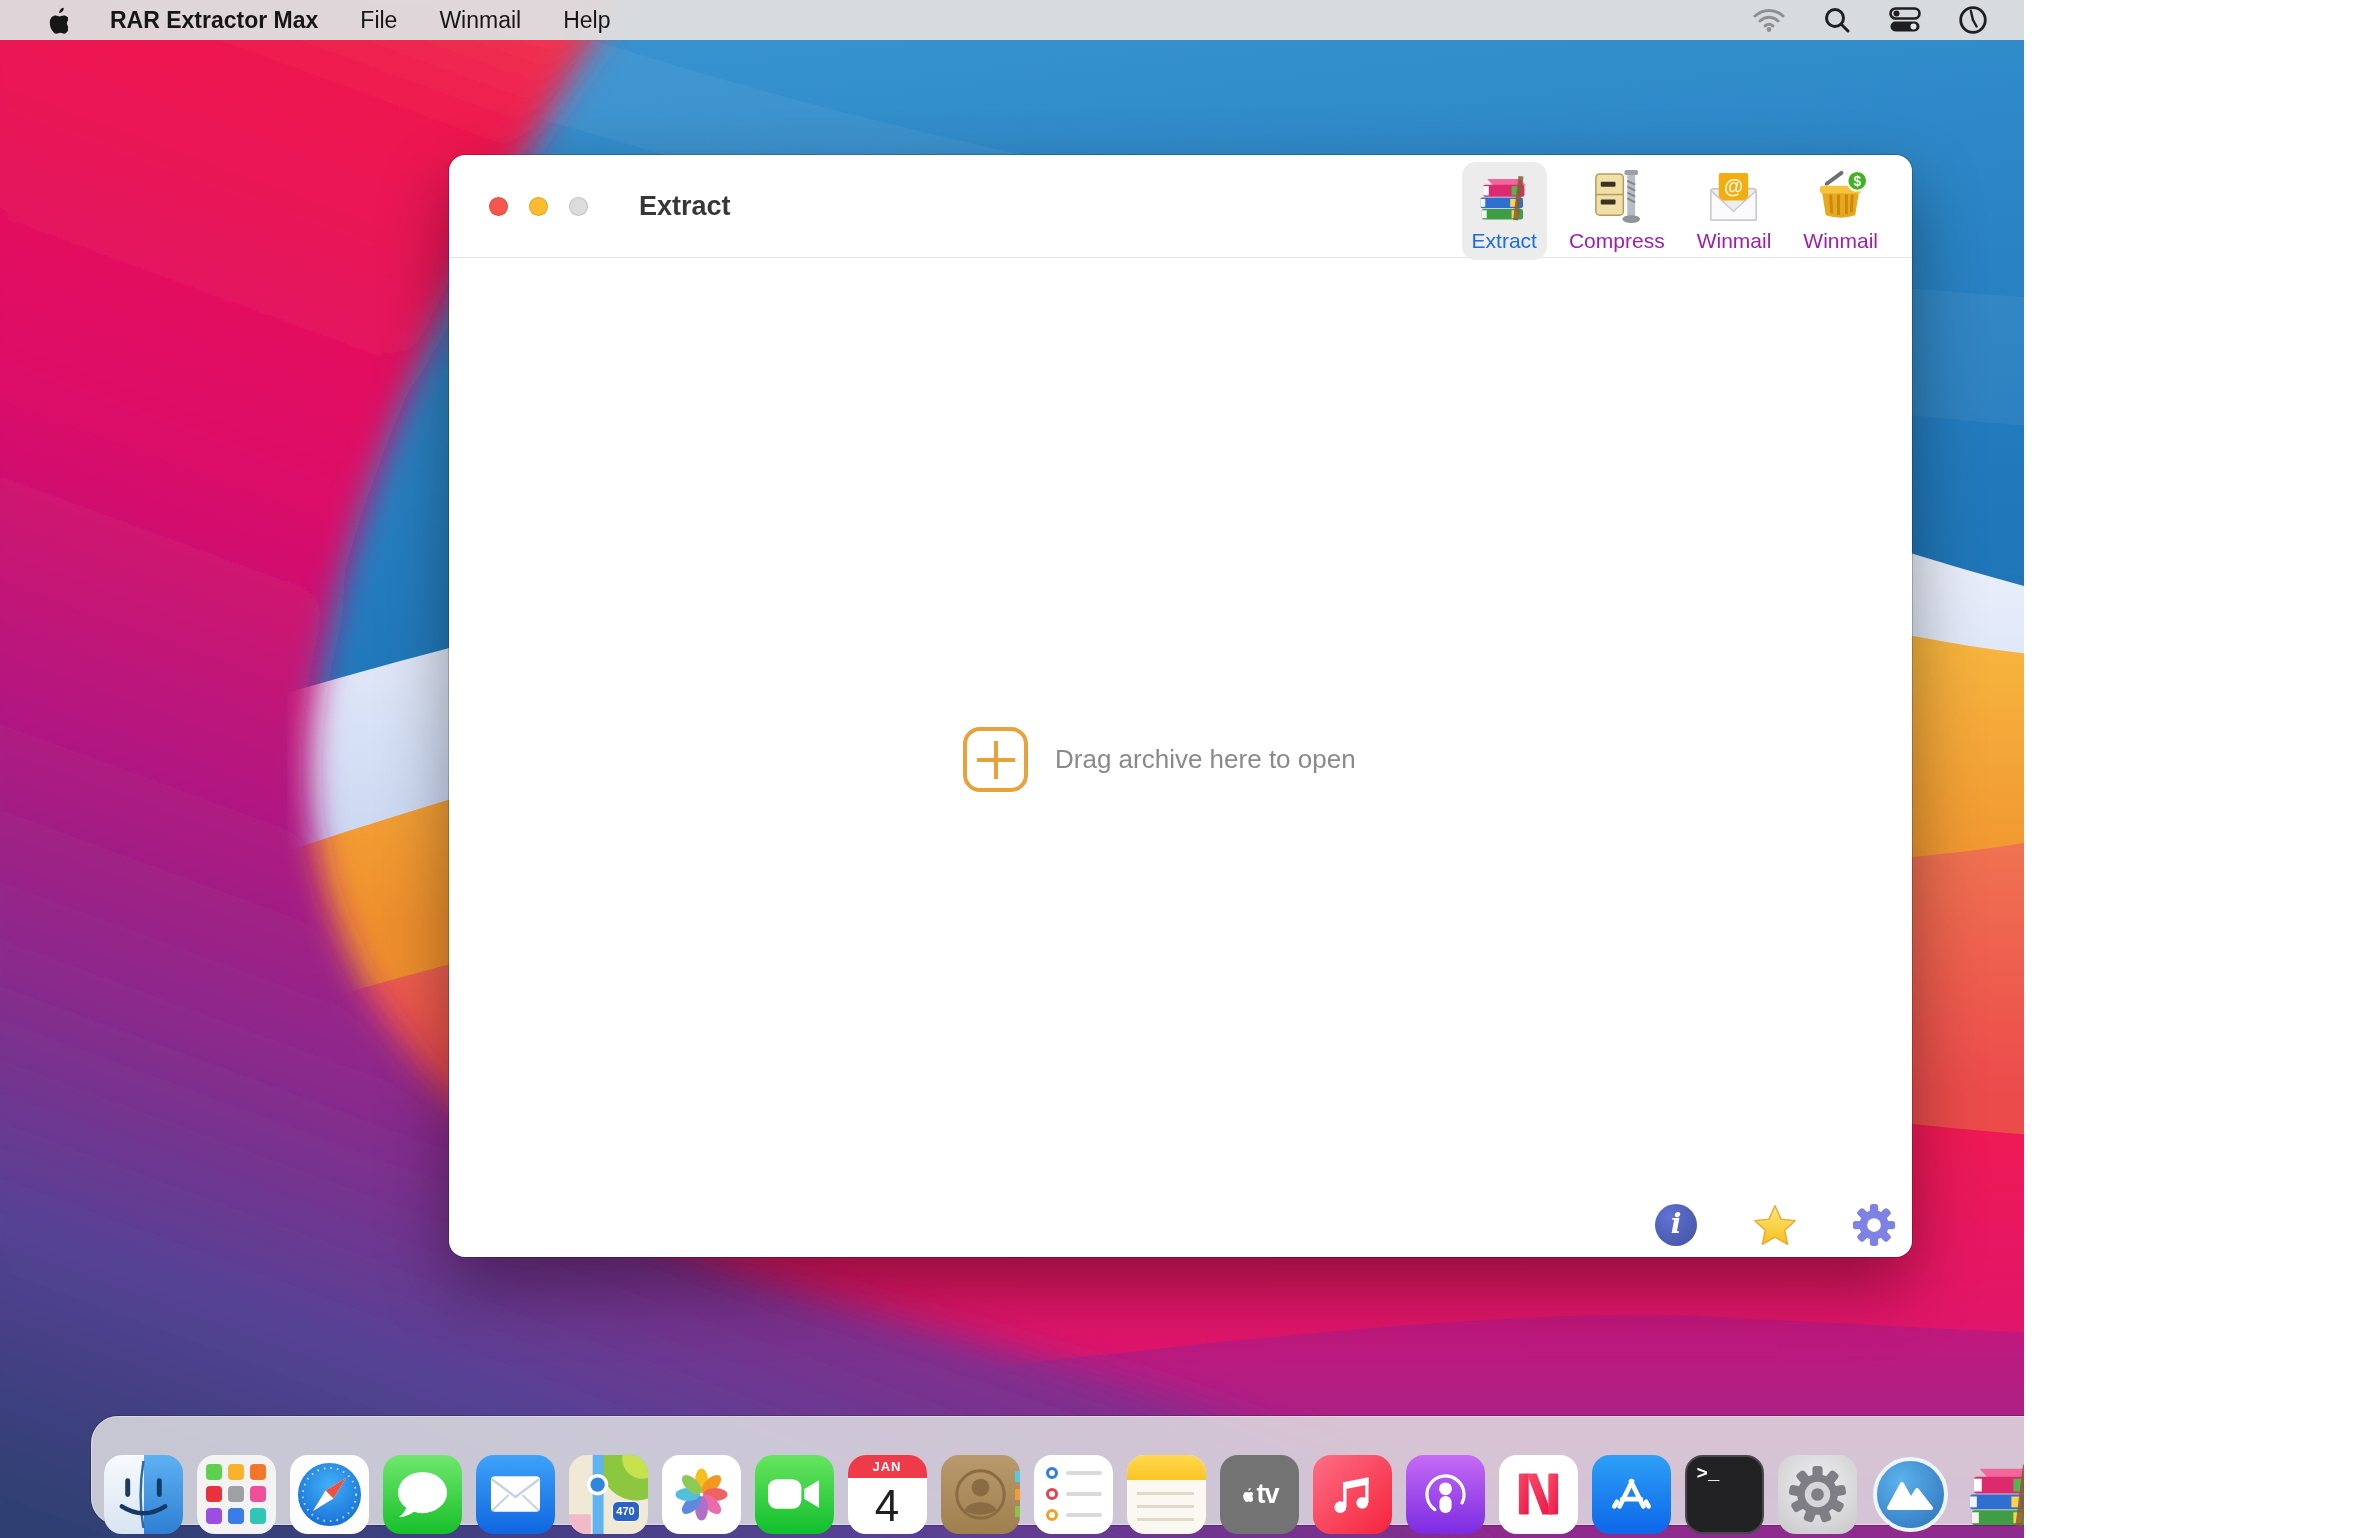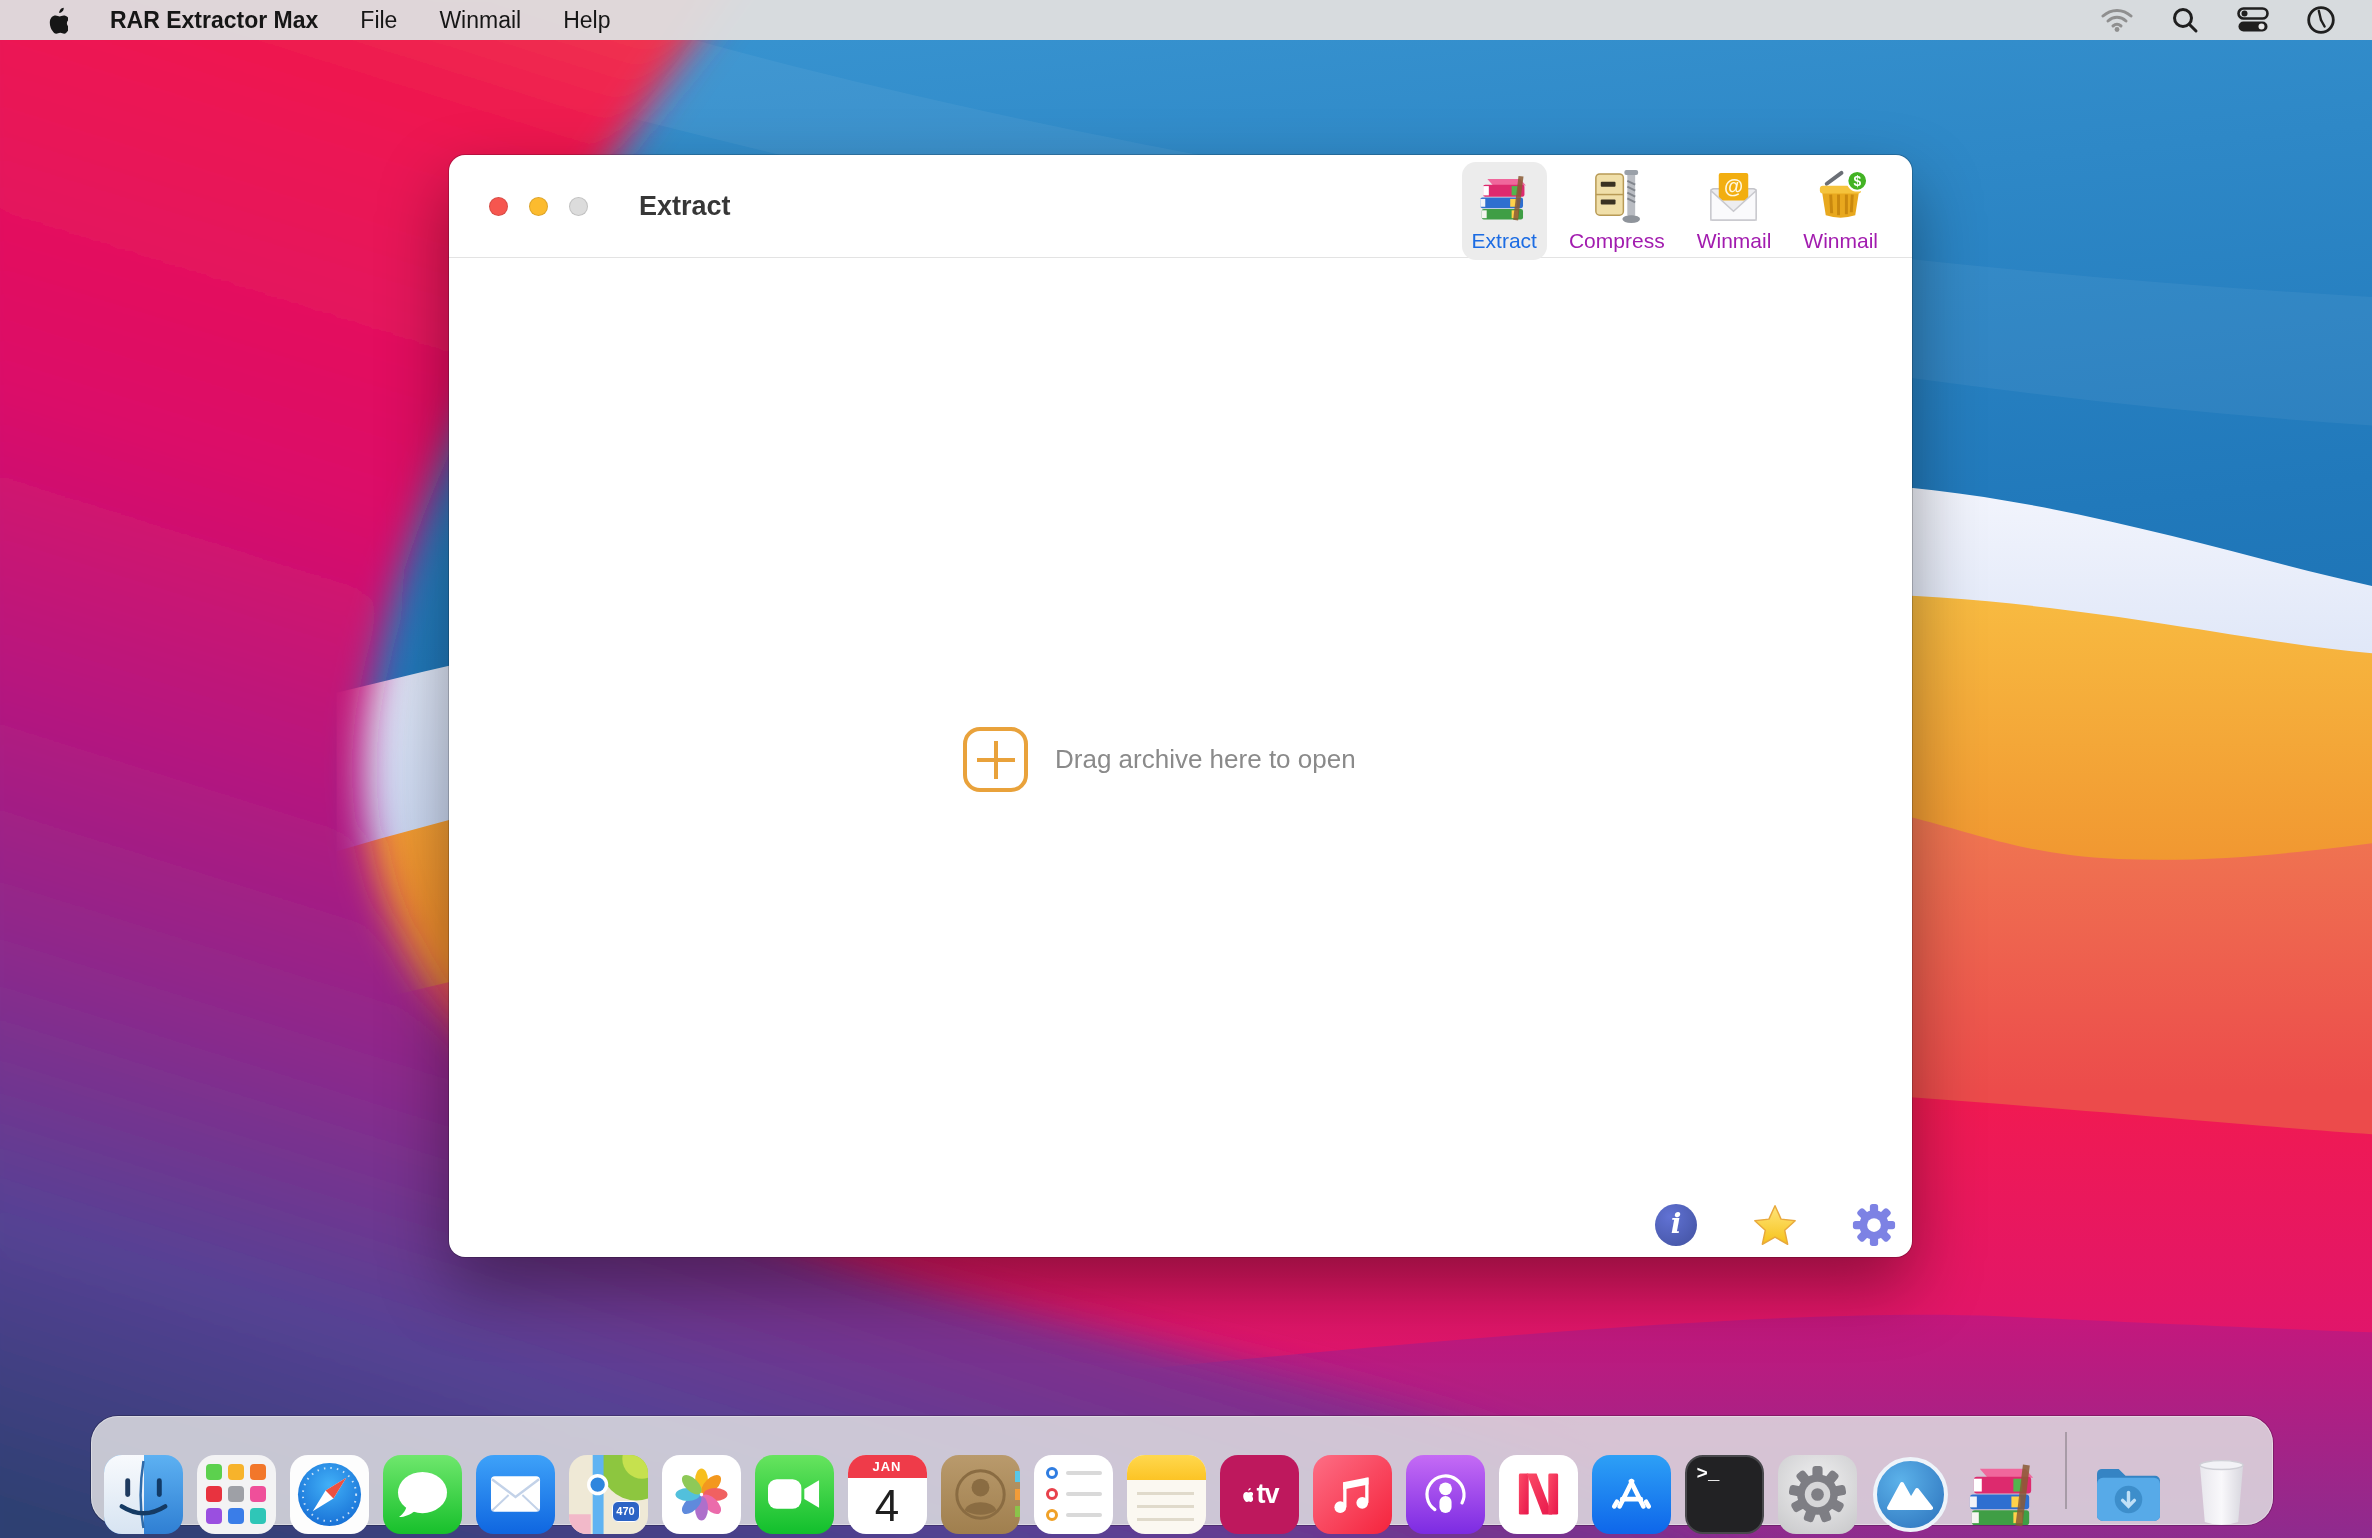--- a/index.html
+++ b/index.html
@@ -1,18 +1,18 @@
 <!DOCTYPE html>
 <html><head>
 <meta charset="utf-8">
 <style>
   * { margin:0; padding:0; box-sizing:border-box; }
   html,body { width:2372px; height:1538px; }
   body { font-family:"Liberation Sans", sans-serif; overflow:hidden; }
-  .screen { position:relative; width:2372px; height:1538px; overflow:hidden; background:#1c6fb2; }
+  .screen { position:relative; width:2024px; height:1538px; overflow:hidden; background:#1c6fb2; }
   .wallpaper { position:absolute; inset:0; width:100%; height:100%; }
 
   
   .menubar { position:absolute; top:0; left:0; right:0; height:40px;
     background:rgba(222,222,223,0.96); display:flex; align-items:center;
     font-size:23px; color:#161616; z-index:50; }
   .mb-left { display:flex; align-items:center; gap:42px; padding-left:42px; }
   .mb-apple { display:flex; align-items:center; }
   .mb-app { font-weight:bold; }
   .mb-menu { font-weight:normal; }
@@ -93,21 +93,21 @@
   .contacts-bg { background:linear-gradient(180deg,#b99a6c,#a07f4e); }
   .ctab { position:absolute; right:0; width:5px; height:11px; }
   .rem-bg { background:#fff; display:flex; flex-direction:column; justify-content:center; gap:9px; padding-left:12px; }
   .rem-row { display:flex; align-items:center; gap:8px; }
   .rem-dot { width:12px; height:12px; border-radius:50%; border:3px solid; }
   .rem-line { width:36px; height:4px; border-radius:2px; background:#d9d9d9; }
   .notes-bg { background:#fbf8f1; display:flex; flex-direction:column; }
   .notes-band { height:25px; background:linear-gradient(180deg,#ffd84e,#fcc425); }
   .notes-lines { flex:1; display:flex; flex-direction:column; justify-content:center; gap:10px; padding-left:10px; }
   .nline { width:57px; height:3px; background:#e0dacb; }
-  .tv-bg { background:#be185d; display:flex; align-items:center; justify-content:center; gap:3px; }
+  .tv-bg { background:#737373; display:flex; align-items:center; justify-content:center; gap:3px; }
   .tv-txt { color:#fff; font-size:27px; font-weight:bold; letter-spacing:-1px; }
   .music-bg { background:linear-gradient(135deg,#fd6e85,#f5233c); display:flex; align-items:center; justify-content:center; }
   .pod-bg { background:linear-gradient(180deg,#c56bf5,#7c2be2); display:flex; align-items:center; justify-content:center; }
   .news-bg { background:#fff; display:flex; align-items:center; justify-content:center; }
   .as-bg { background:linear-gradient(180deg,#2da0f6,#0e66ea); display:flex; align-items:center; justify-content:center; }
   .term-bg { background:#222224; border:2px solid #48484c; }
   .term-prompt { position:absolute; left:10px; top:6px; color:#fff;
     font-family:"Liberation Mono", monospace; font-size:19px; font-weight:bold; }
   .sp-bg { background:radial-gradient(circle at 50% 38%,#f1f1f2,#c7c7c9); display:flex; align-items:center; justify-content:center; }
   .ac-circle { position:absolute; inset:2px; border-radius:50%;

